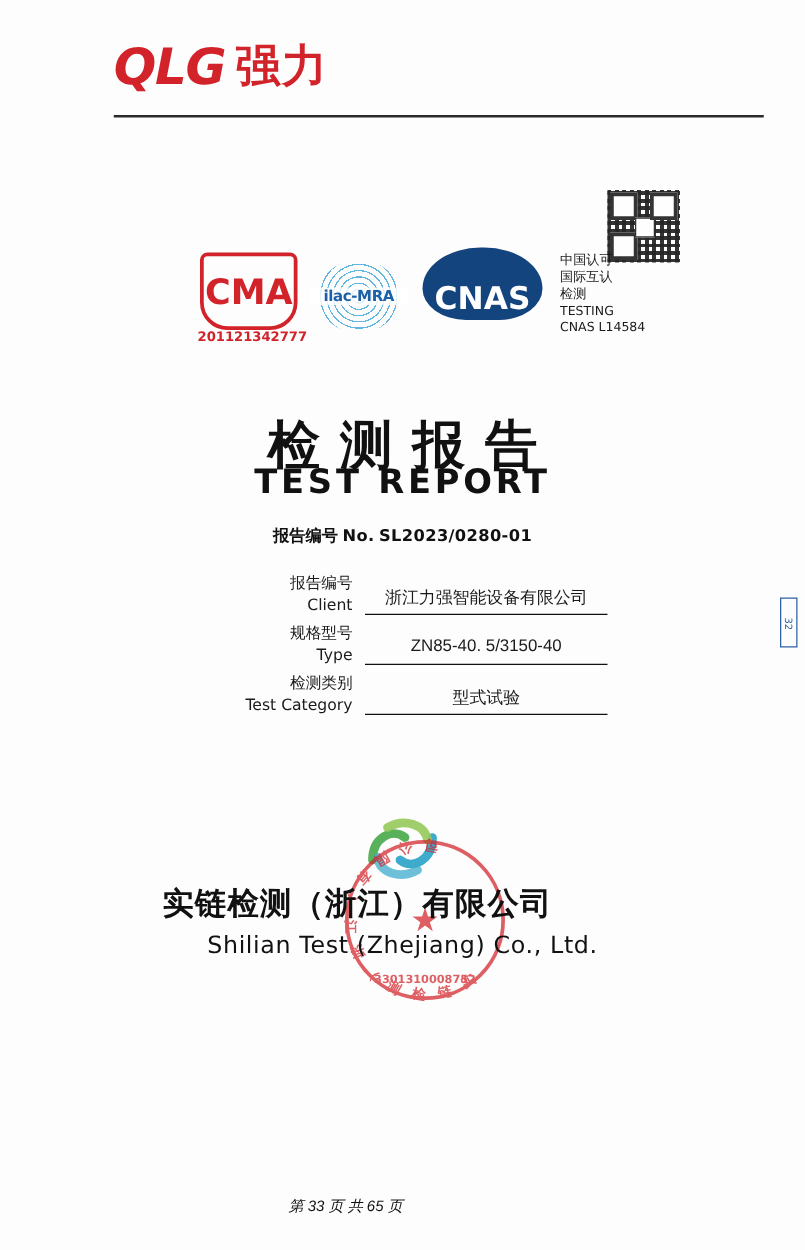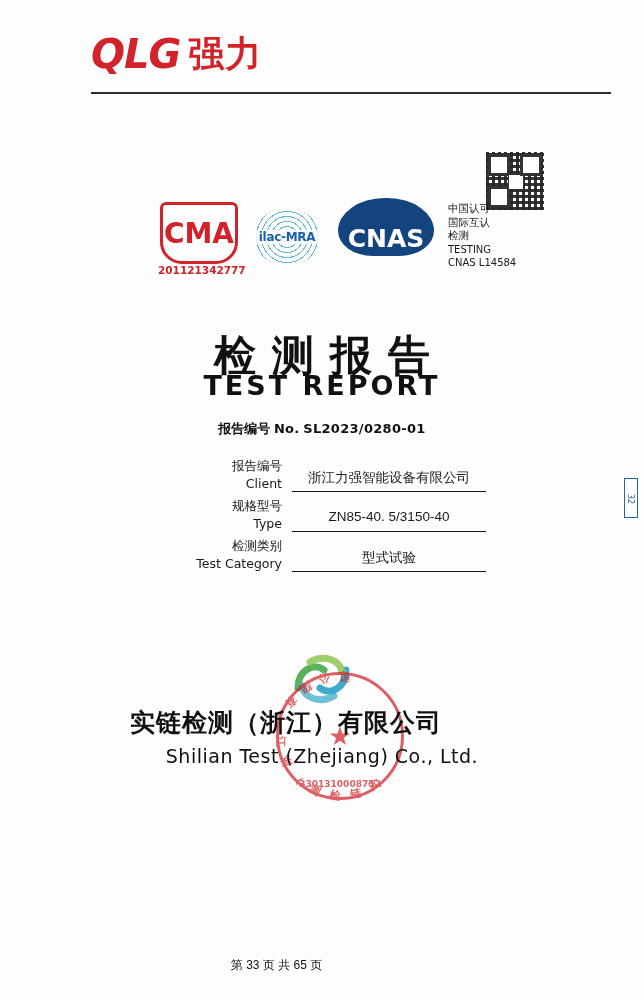--- a/index.html
+++ b/index.html
@@ -378,20 +378,21 @@
 
   
   .footer {
     position: absolute;
     bottom: 26px;
     left: 0;
     width: 553px;
     text-align: center;
     font-size: 12px;
     color: #111;
+    font-style: italic;
   }
 </style>
 </head>
 <body>
 
 <div class="page">
 
   <div class="header">
     <div class="logo-wrap">
       <span class="logo-qlg">QLG</span>

